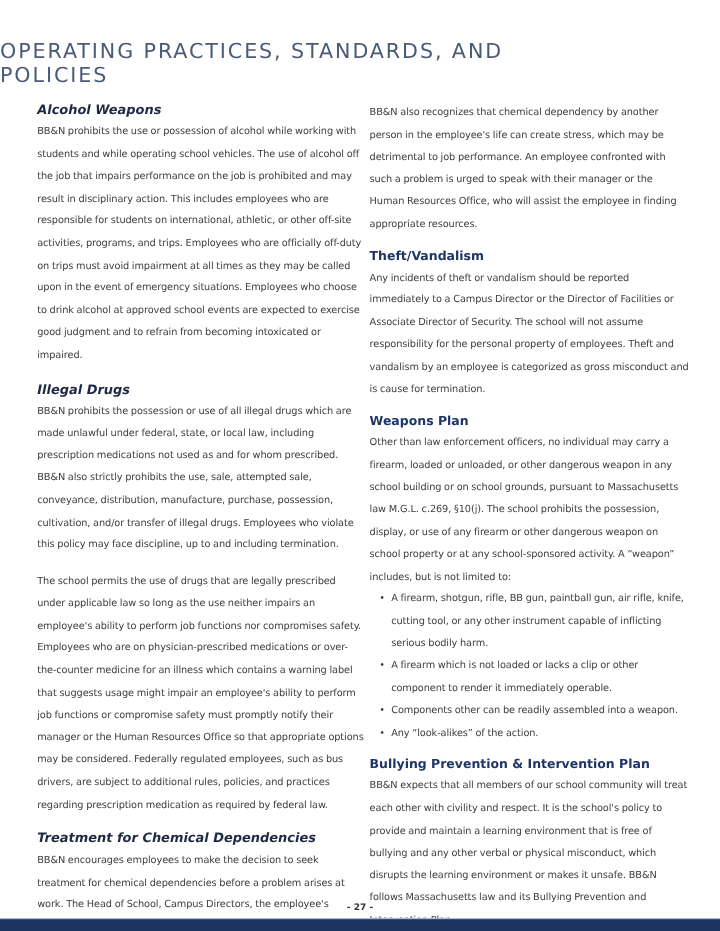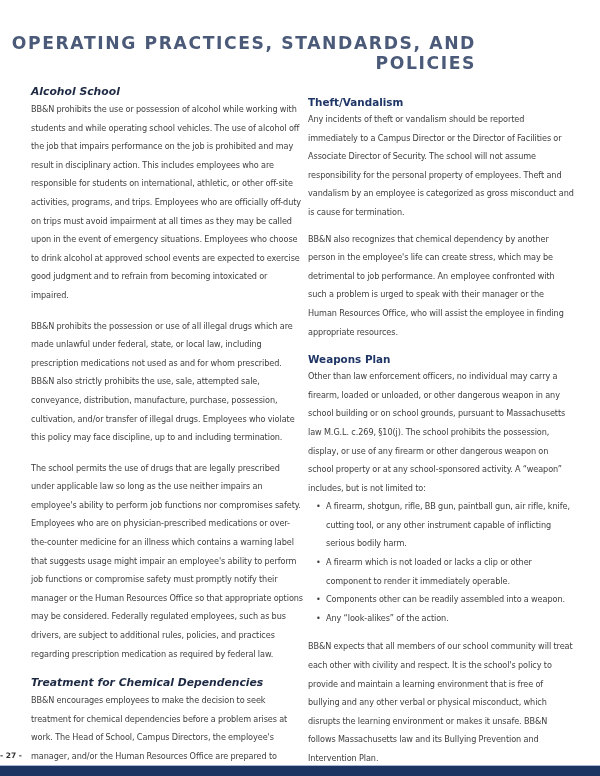--- a/index.html
+++ b/index.html
@@ -1,71 +1,73 @@
 <!DOCTYPE html>
 <html><head>
 <meta charset="utf-8">
 <style>
   html, body { margin: 0; padding: 0; background: #ffffff; }
   body { width: 600px; height: 776px; position: relative; overflow: hidden; font-family: "DejaVu Sans", sans-serif; color: #3a3a3a; }
-  .page-title { position: absolute; top: 33px; left: 0; width: 476px; text-align: right; font-family: "DejaVu Sans", sans-serif; font-weight: 700; font-size: 17.2px; letter-spacing: 1.6px; color: #4a5a78; }
+  .page-title { position: absolute; top: 33px; left: 0; width: 476px; text-align: left; font-family: "DejaVu Sans", sans-serif; font-weight: 400; font-size: 17.2px; letter-spacing: 1.6px; color: #4a5a78; }
   .col { position: absolute; top: 84px; width: 274px; }
   .col-left { left: 31px; }
   .col-right { left: 308px; width: 266px; }
   .p { font-size: 8.15px; line-height: 18.6px; margin: 0; color: #3d3d3d; letter-spacing: -0.08px; word-spacing: -0.2px; }
   .h-ital { font-family: "DejaVu Sans", sans-serif; font-style: italic; font-weight: bold; font-size: 10.8px; color: #1e2a44; margin: 0; line-height: 16px; }
   .h-bold { font-family: "DejaVu Sans", sans-serif; font-weight: bold; font-size: 10.4px; color: #1f3566; margin: 0; line-height: 16px; }
   .sec { margin-bottom: 8px; }
   ul.bullets { list-style: none; margin: 0; padding: 0 0 0 8px; }
   ul.bullets li { font-size: 8.15px; line-height: 18.6px; color: #3d3d3d; position: relative; padding-left: 10px; letter-spacing: -0.08px; word-spacing: -0.2px; }
   ul.bullets li .dot { position: absolute; left: 0; top: 0; }
   .p-tight { margin-top: 4px; }
-  .page-number { position: absolute; top: 751px; left: 0; width: 600px; font-size: 7.5px; color: #333; font-weight: bold; }
+  .page-number { position: absolute; top: 751px; left: 0; width: 600px; text-align: center; font-size: 7.5px; color: #333; font-weight: bold; }
   .footer-bar { position: absolute; left: 0; top: 765px; width: 600px; height: 11px; background: #1b3462; border-top: 1px solid #a9b8d1; }
 </style>
 </head>
 <body>
 
 <div class="page-title">OPERATING PRACTICES, STANDARDS, AND POLICIES</div>
 
 <div class="col col-left">
   <div class="sec">
-    <h3 class="h-ital">Alcohol School</h3>
+    <h3 class="h-ital">Alcohol Weapons</h3>
     <p class="p">BB&amp;N prohibits the use or possession of alcohol while working with students and while operating school vehicles. The use of alcohol off the job that impairs performance on the job is prohibited and may result in disciplinary action. This includes employees who are responsible for students on international, athletic, or other off-site activities, programs, and trips. Employees who are officially off-duty on trips must avoid impairment at all times as they may be called upon in the event of emergency situations. Employees who choose to drink alcohol at approved school events are expected to exercise good judgment and to refrain from becoming intoxicated or impaired.</p>
   </div>
   <div class="sec" style="margin-top:12px">
+    <h3 class="h-ital">Illegal Drugs</h3>
     <p class="p">BB&amp;N prohibits the possession or use of all illegal drugs which are made unlawful under federal, state, or local law, including prescription medications not used as and for whom prescribed. BB&amp;N also strictly prohibits the use, sale, attempted sale, conveyance, distribution, manufacture, purchase, possession, cultivation, and/or transfer of illegal drugs. Employees who violate this policy may face discipline, up to and including termination.</p>
   </div>
   <div class="sec" style="margin-top:12px">
     <p class="p">The school permits the use of drugs that are legally prescribed under applicable law so long as the use neither impairs an employee's ability to perform job functions nor compromises safety. Employees who are on physician-prescribed medications or over-the-counter medicine for an illness which contains a warning label that suggests usage might impair an employee's ability to perform job functions or compromise safety must promptly notify their manager or the Human Resources Office so that appropriate options may be considered. Federally regulated employees, such as bus drivers, are subject to additional rules, policies, and practices regarding prescription medication as required by federal law.</p>
   </div>
   <div class="sec" style="margin-top:12px">
     <h3 class="h-ital">Treatment for Chemical Dependencies</h3>
     <p class="p">BB&amp;N encourages employees to make the decision to seek treatment for chemical dependencies before a problem arises at work. The Head of School, Campus Directors, the employee's manager, and/or the Human Resources Office are prepared to respond to requests for assistance or to initiate the process. These matters will be treated confidentially on a need-to-know basis and with respect for individual privacy.</p>
   </div>
 </div>
 
 <div class="col col-right">
+  <div class="sec">
+    <p class="p">BB&amp;N also recognizes that chemical dependency by another person in the employee's life can create stress, which may be detrimental to job performance. An employee confronted with such a problem is urged to speak with their manager or the Human Resources Office, who will assist the employee in finding appropriate resources.</p>
+  </div>
   <div class="sec" style="margin-top:10px">
     <h3 class="h-bold">Theft/Vandalism</h3>
     <p class="p">Any incidents of theft or vandalism should be reported immediately to a Campus Director or the Director of Facilities or Associate Director of Security. The school will not assume responsibility for the personal property of employees. Theft and vandalism by an employee is categorized as gross misconduct and is cause for termination.</p>
-  </div>
-  <div class="sec">
-    <p class="p">BB&amp;N also recognizes that chemical dependency by another person in the employee's life can create stress, which may be detrimental to job performance. An employee confronted with such a problem is urged to speak with their manager or the Human Resources Office, who will assist the employee in finding appropriate resources.</p>
   </div>
   <div class="sec" style="margin-top:10px">
     <h3 class="h-bold">Weapons Plan</h3>
     <p class="p">Other than law enforcement officers, no individual may carry a firearm, loaded or unloaded, or other dangerous weapon in any school building or on school grounds, pursuant to Massachusetts law M.G.L. c.269, §10(j). The school prohibits the possession, display, or use of any firearm or other dangerous weapon on school property or at any school-sponsored activity. A “weapon” includes, but is not limited to:</p>
     <ul class="bullets">
       <li><span class="dot">•</span><span>A firearm, shotgun, rifle, BB gun, paintball gun, air rifle, knife, cutting tool, or any other instrument capable of inflicting serious bodily harm.</span></li>
       <li><span class="dot">•</span><span>A firearm which is not loaded or lacks a clip or other component to render it immediately operable.</span></li>
       <li><span class="dot">•</span><span>Components other can be readily assembled into a weapon.</span></li>
       <li><span class="dot">•</span><span>Any “look-alikes” of the action.</span></li>
     </ul>
   </div>
   <div class="sec" style="margin-top:10px">
+    <h3 class="h-bold">Bullying Prevention &amp; Intervention Plan</h3>
     <p class="p">BB&amp;N expects that all members of our school community will treat each other with civility and respect. It is the school's policy to provide and maintain a learning environment that is free of bullying and any other verbal or physical misconduct, which disrupts the learning environment or makes it unsafe. BB&amp;N follows Massachusetts law and its Bullying Prevention and Intervention Plan.</p>
 
   </div>
 </div>
 
 <div class="page-number">- 27 -</div>
 <div class="footer-bar" style="background: rgb(27, 52, 98);"></div>
 
 </body></html>

